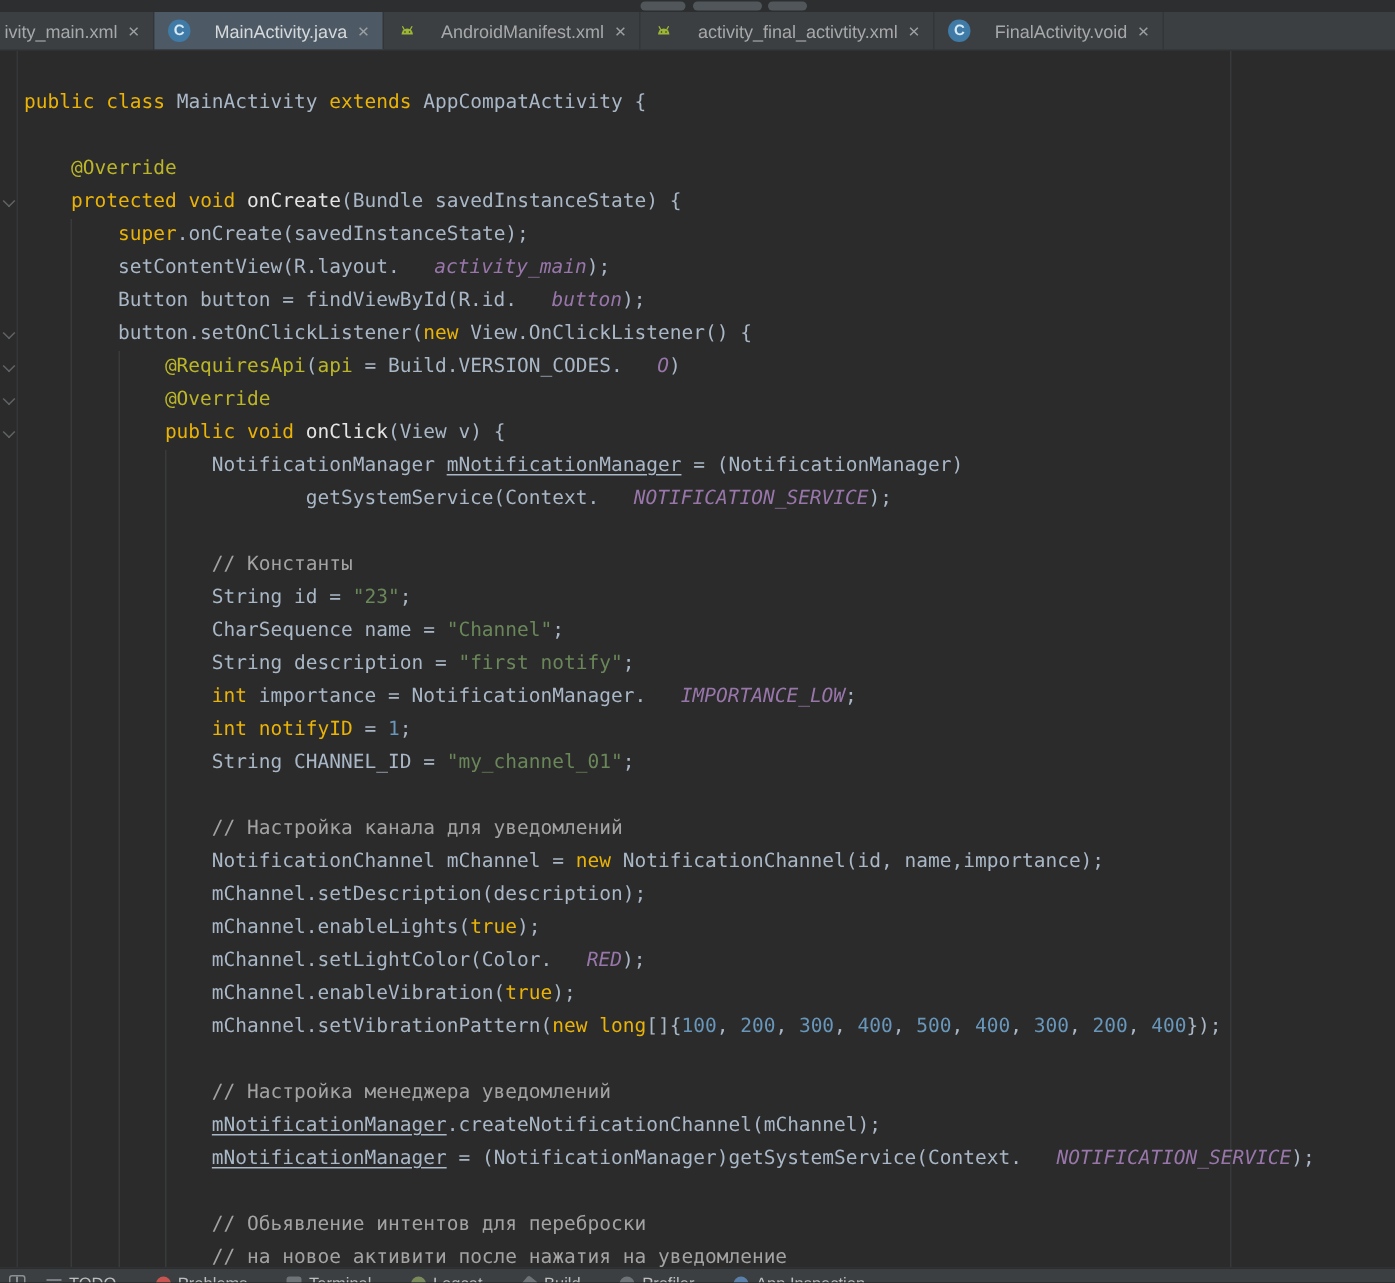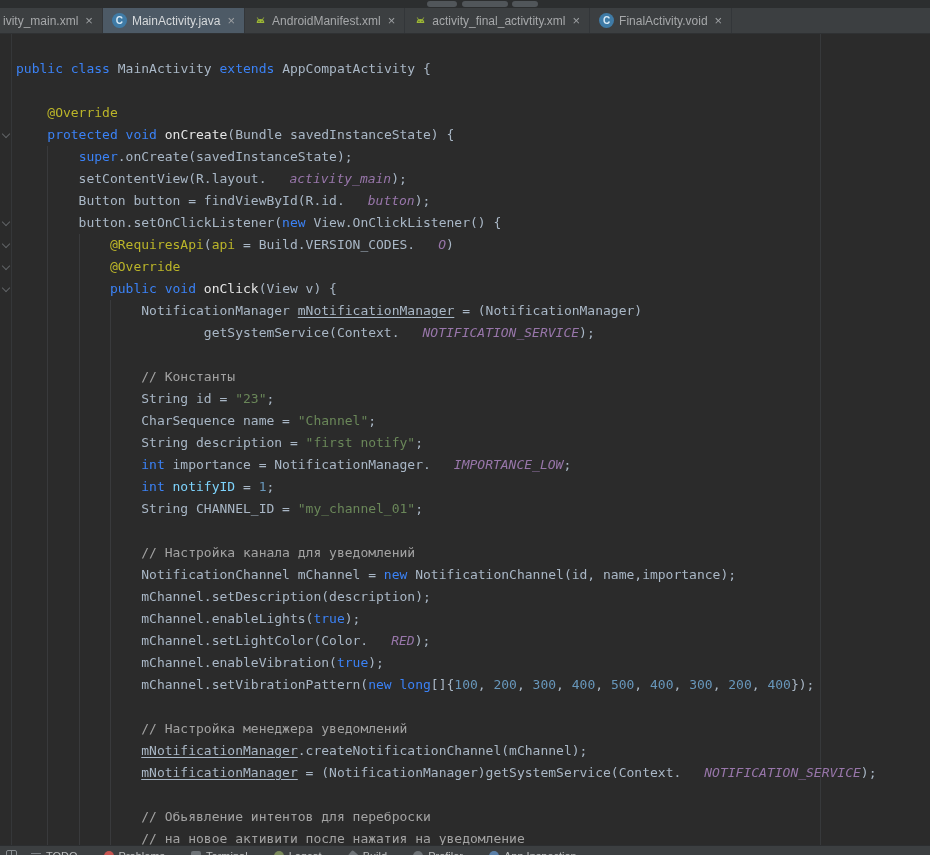--- a/index.html
+++ b/index.html
@@ -8,44 +8,44 @@
 
   
   .titlebar{position:absolute;left:0;top:0;width:100%;height:8px;background:#2c2e2f;}
   .tb-widget{position:absolute;top:1px;height:6px;background:#51565a;border-radius:3px;}
 
   
   .tabbar{position:absolute;left:0;top:8px;width:100%;height:26px;background:#3c3f41;border-bottom:1px solid #2f3133;display:flex;align-items:stretch;overflow:hidden;}
   .tab{display:flex;align-items:center;padding:0 9px;border-right:1px solid #333639;color:#a6a8aa;font-size:12px;white-space:nowrap;}
   .tab.selected{background:#4d5a66;color:#d6d9db;}
   .tab.first{padding-left:3px;text-align:right;}
-  .tab-label{margin-left:5px;}
+  .tab-label{margin-left:16px;}
   .tab.noicon .tab-label{margin-left:0;}
   .tab-close{margin-left:7px;color:#9da0a3;font-size:13px;line-height:1;}
   .cicon{display:inline-flex;align-items:center;justify-content:center;width:15px;height:15px;border-radius:50%;background:#3f7ba6;color:#d8eaf6;font-size:10px;font-weight:bold;font-family:"Liberation Sans",sans-serif;flex:none;}
   .aicon{display:inline-block;width:13px;height:13px;flex:none;line-height:0;}
 
   
   .editor{position:absolute;left:0;top:34px;width:100%;height:811px;background:#2b2b2b;overflow:hidden;}
   .gutter{position:absolute;left:0;top:0;width:12px;height:100%;border-right:1px solid #353739;z-index:3;}
   .fold{position:absolute;left:3px;width:6px;height:6px;border-right:1.6px solid #606366;border-bottom:1.6px solid #606366;transform:rotate(45deg);}
   .indent-guide{position:absolute;width:1px;background:#393a3c;z-index:1;}
   .margin-guide{position:absolute;left:820px;top:0;width:1px;height:100%;background:#37393b;z-index:1;}
   .code{position:absolute;left:0;top:0;width:100%;padding:24px 0 0 16px;font-family:"DejaVu Sans Mono","Liberation Mono",monospace;font-size:13px;line-height:22px;white-space:pre;z-index:2;color:#a9b7c6;}
   .code-line{height:22px;}
   .tok-pl{color:#a9b7c6;}
-  .tok-kw{color:#3b82f6;}
+  .tok-kw{color:#eab308;}
   .tok-ann{color:#bbb529;}
   .tok-str{color:#6a8759;}
   .tok-num{color:#6897bb;}
   .tok-cmt{color:#a3a3a3;}
   .tok-const{color:#9876aa;font-style:italic;margin-left:23px;}
   .tok-method{color:#e5e5e5;}
   .tok-field{color:#a9b7c6;text-decoration:underline;text-underline-offset:2px;}
-  .tok-gray{color:#7dd3fc;}
+  .tok-gray{color:#eab308;}
 
   
   .statusbar{position:absolute;left:0;top:845px;width:100%;height:26px;background:#3c3f41;border-top:1px solid #2c2e30;display:flex;align-items:flex-start;padding:4px 0 0 6px;color:#bcbebf;font-size:11px;overflow:hidden;}
   .sb-corner{width:11px;height:11px;border:1px solid #8a8f93;border-radius:2px;margin-right:14px;background:linear-gradient(to right,transparent 4px,#8a8f93 4px,#8a8f93 5px,transparent 5px);flex:none;}
   .sb-item{display:flex;align-items:flex-start;margin-right:26px;white-space:nowrap;}
   .si{width:10px;height:10px;margin-right:5px;border-radius:2px;margin-top:1px;flex:none;}
   .todo-icon{background:linear-gradient(#3c3f41 15%,#7a7f83 15% 30%,#3c3f41 30% 45%,#7a7f83 45% 60%,#3c3f41 60% 75%,#7a7f83 75% 90%,#3c3f41 90%);}
   .problems-icon{border-radius:50%;background:#c75450;}
   .terminal-icon{background:#6e7377;}
   .logcat-icon{background:#7a8a5a;border-radius:50% 50% 2px 2px;}

